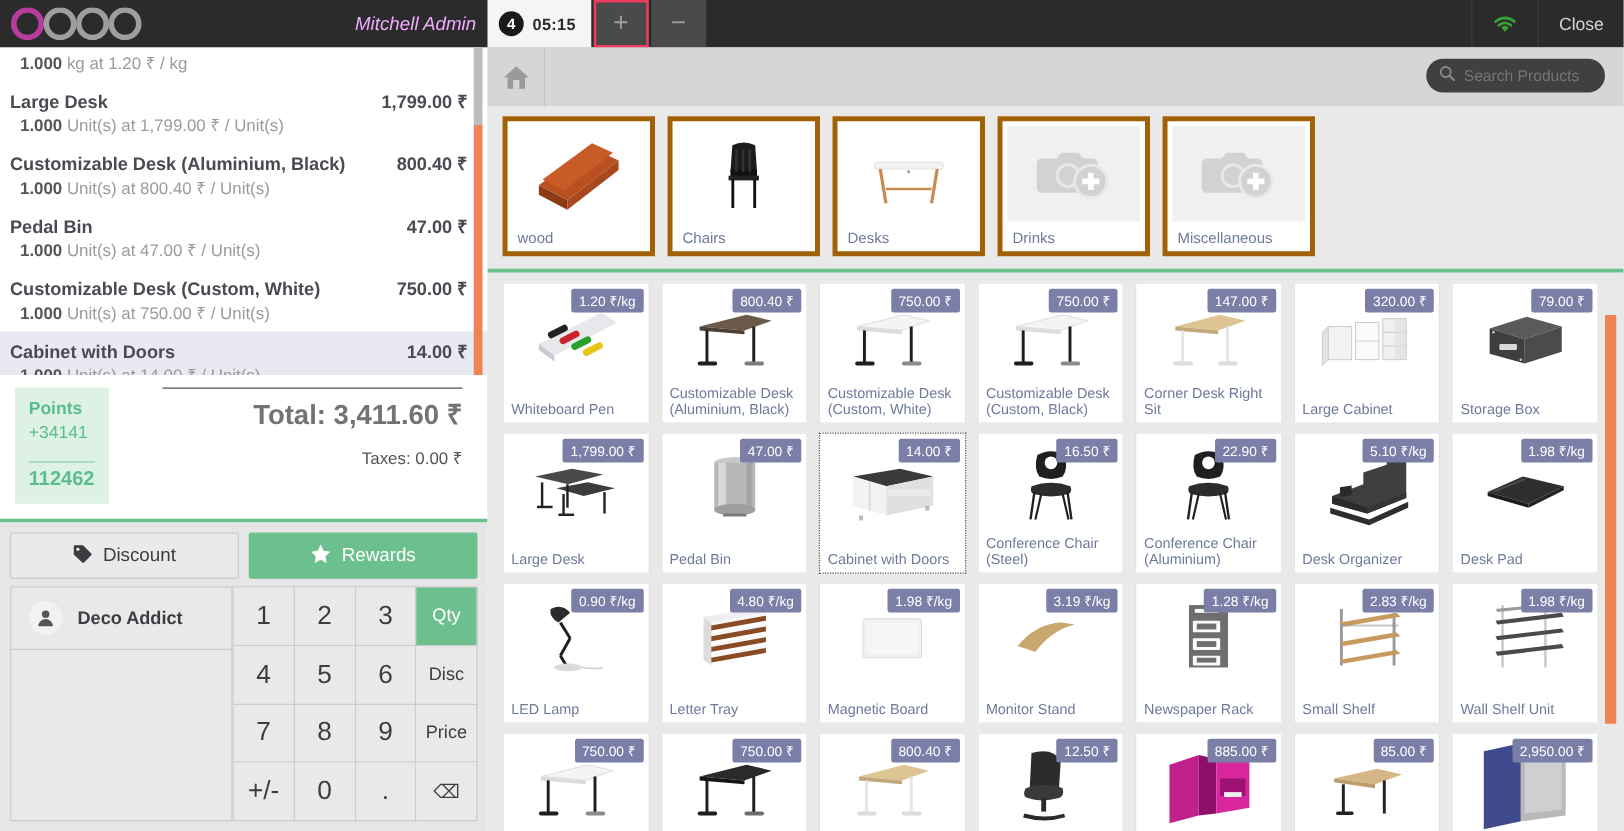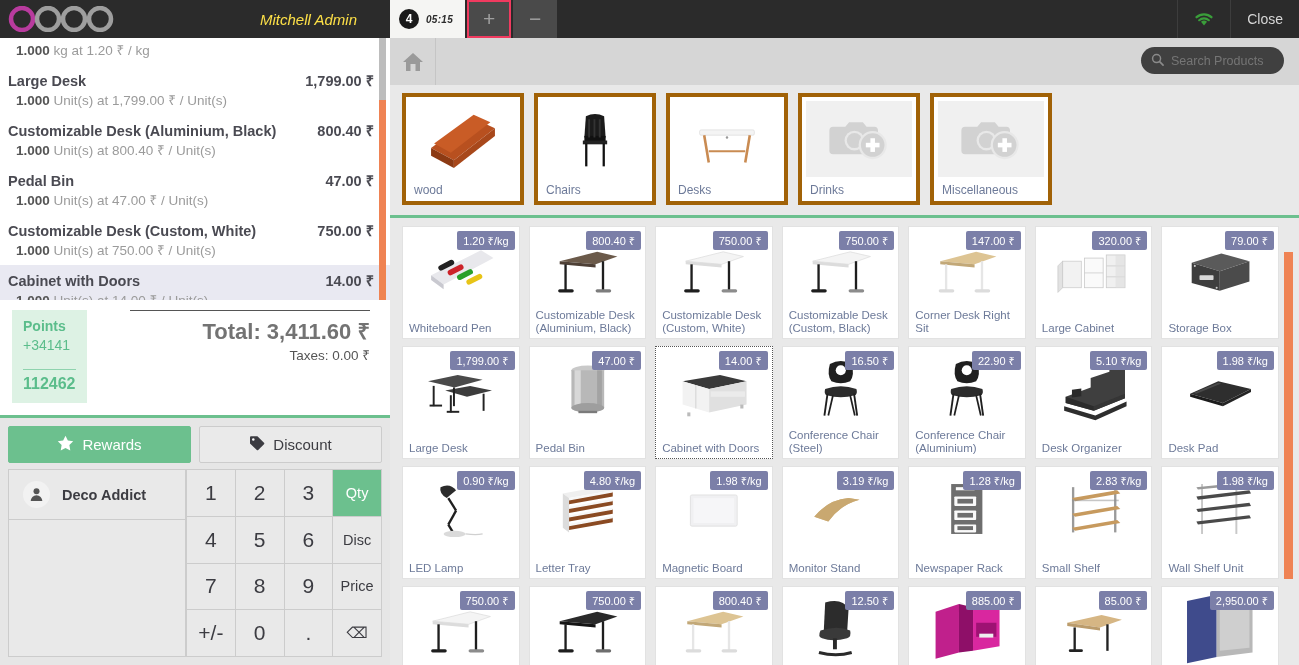--- a/index.html
+++ b/index.html
@@ -15,39 +15,39 @@
   .topbar {
     position: absolute; top: 0; left: 0; width: 1299px; height: 38px;
     background: #2b2b2b; display: flex; align-items: stretch;
   }
   .logo {
     width: 390px; display: flex; align-items: center; padding-left: 8px;
   }
   .logo svg { display: block; }
   .topbar-user {
     flex: 0 0 auto; display: flex; align-items: center;
-    color: #fde047; font-style: italic; font-size: 15px;
-    position: absolute; left: 260px; top: 0; height: 38px;
+    color: #f0abfc; font-style: italic; font-size: 15px;
+    position: absolute; left: 284px; top: 0; height: 38px;
   }
   .order-selector {
     position: absolute; left: 390px; top: 0; height: 38px;
     display: flex; align-items: stretch;
   }
   .order-tab {
     background: #f5f5f3; color: #2b2b2b;
     display: flex; align-items: center; gap: 7px;
     padding: 0 12px 0 9px; font-size: 13px;
   }
   .order-badge {
     width: 20px; height: 20px; border-radius: 50%;
     background: #1a1a1a; color: #fff;
     display: flex; align-items: center; justify-content: center;
     font-size: 12px; font-weight: bold;
   }
-  .order-time { font-weight: bold; font-size: 10px; letter-spacing: .3px; font-style: italic; }
+  .order-time { font-weight: bold; font-size: 13px; letter-spacing: .3px; }
   .ctrl-btn {
     width: 44px; background: #4a4a4a; color: #9e9e9e;
     display: flex; align-items: center; justify-content: center;
     font-size: 21px; font-weight: 300; margin-left: 2px; cursor: pointer;
   }
   .ctrl-btn.hl { outline: 2px solid #f03a5f; outline-offset: -2px; }
   .topbar-right {
     position: absolute; right: 0; top: 0; height: 38px;
     display: flex; align-items: stretch;
   }
@@ -101,21 +101,21 @@
   }
   .points-label { font-weight: bold; }
   .points-delta { font-weight: normal; }
   .points-total {
     border-top: 1px solid #8fd3ae; margin-top: 14px; padding-top: 3px;
     font-size: 16px; font-weight: bold;
   }
   .totals-right { text-align: right; padding-right: 4px; }
   .totals-rule { border-top: 1px solid #555; margin-bottom: 4px; width: 240px; }
   .total-line { font-size: 22px; font-weight: bold; color: #737373; white-space: nowrap; }
-  .taxes-line { font-size: 13.5px; color: #555; margin-top: 1px; }
+  .taxes-line { font-size: 13.5px; color: #555; margin-top: 12px; }
 
   
   .greenbar { height: 4px; background: #6cc08e; }
   .actions {
     background: #e6e6e6; padding: 8px 8px 6px 8px; display: flex; gap: 8px;
   }
   .act-btn {
     flex: 1; height: 37px; border: 1px solid #ccc; background: #eaeaea;
     display: flex; align-items: center; justify-content: center; gap: 8px;
     font-size: 15px; color: #3c3c42; cursor: pointer; border-radius: 2px;
@@ -339,36 +339,36 @@
       <div class="totals-right">
         <div class="totals-rule"></div>
         <div class="total-line">Total: 3,411.60 ₹</div>
         <div class="taxes-line">Taxes: 0.00 ₹</div>
       </div>
     </div>
 
     <div class="greenbar"></div>
 
     <div class="actions">
-      <div class="act-btn primary">
-        <span>
-          <svg width="17" height="16" viewBox="0 0 18 17" aria-hidden="true">
-            <path d="M9 0.7 l2.5 5.2 5.7 .8 -4.1 4 1 5.7 -5.1-2.7 -5.1 2.7 1-5.7 -4.1-4 5.7-.8 Z" fill="#fff"></path>
-          </svg>
-        </span>
-        <span>Rewards</span>
-      </div>
       <div class="act-btn">
         <span>
           <svg width="16" height="16" viewBox="0 0 16 16" aria-hidden="true">
             <path d="M1 8.6 V2.2 a1 1 0 0 1 1-1 h6.4 L15 7.8 a1 1 0 0 1 0 1.4 l-5.8 5.8 a1 1 0 0 1-1.4 0 Z" fill="#3c3c42"></path>
             <circle cx="4.3" cy="4.4" r="1.25" fill="#fff"></circle>
           </svg>
         </span>
         <span>Discount</span>
+      </div>
+      <div class="act-btn primary">
+        <span>
+          <svg width="17" height="16" viewBox="0 0 18 17" aria-hidden="true">
+            <path d="M9 0.7 l2.5 5.2 5.7 .8 -4.1 4 1 5.7 -5.1-2.7 -5.1 2.7 1-5.7 -4.1-4 5.7-.8 Z" fill="#fff"></path>
+          </svg>
+        </span>
+        <span>Rewards</span>
       </div>
     </div>
 
     <div class="padwrap">
       <div class="customer-col">
         <div class="customer-btn">
           <span class="cust-avatar">
             <svg width="15" height="15" viewBox="0 0 16 16" aria-hidden="true">
               <circle cx="8" cy="4.6" r="3.2" fill="#555"></circle>
               <path d="M1.8 15 a6.2 6.2 0 0 1 12.4 0 Z" fill="#555"></path>

